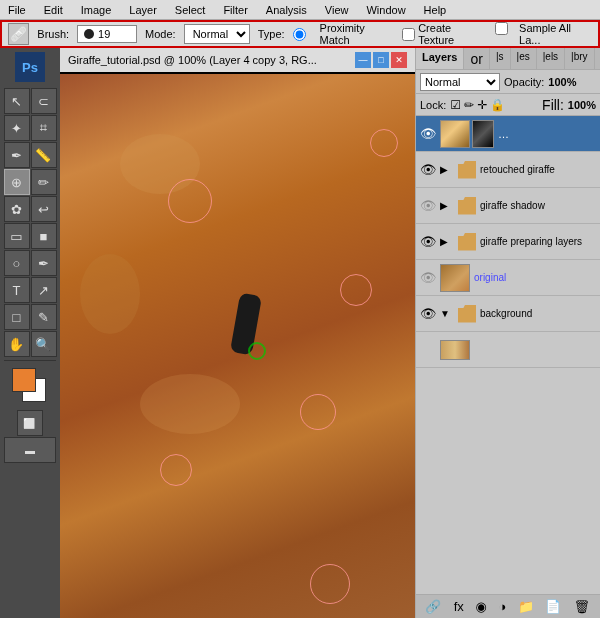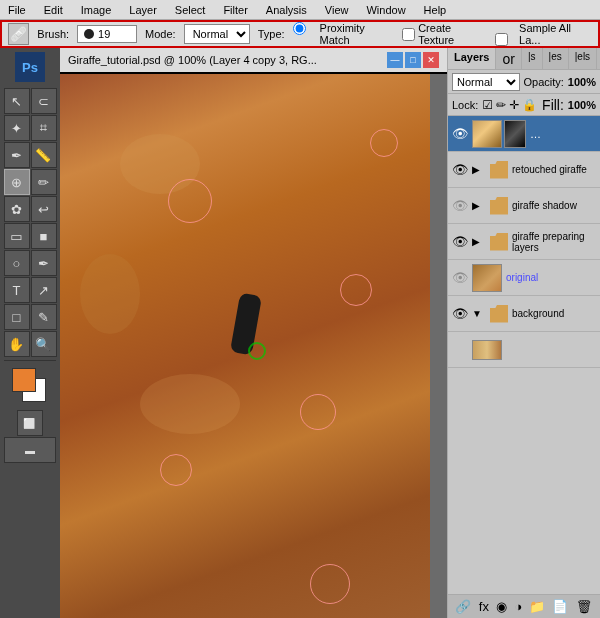--- a/index.html
+++ b/index.html
@@ -44,21 +44,21 @@
     .canvas-image { width: 370px; height: 560px; background: linear-gradient(135deg, #8b4513 0%, #a0522d 20%, #cd853f 40%, #8b6914 60%, #a0522d 80%, #8b4513 100%); position: relative; overflow: hidden; }
     
     .canvas-image::before { content: ''; position: absolute; inset: 0; background: radial-gradient(ellipse at 30% 20%, rgba(180,100,40,0.3) 0%, transparent 50%), radial-gradient(ellipse at 70% 60%, rgba(100,50,10,0.4) 0%, transparent 40%), radial-gradient(ellipse at 50% 80%, rgba(160,80,20,0.3) 0%, transparent 50%); }
     
     .heal-circle { position: absolute; border: 1.5px solid rgba(255,150,150,0.8); border-radius: 50%; background: transparent; pointer-events: none; }
     .heal-cursor { position: absolute; border: 2px solid rgba(0,200,0,0.7); border-radius: 50%; width: 18px; height: 18px; pointer-events: none; }
     
     .dark-shape { position: absolute; width: 22px; height: 60px; background: #1a1a1a; border-radius: 8px; transform: rotate(10deg); }
 
     
-    .layers-panel { width: 153px; background: #c8c8c8; border-left: 1px solid #aaa; display: flex; flex-direction: column; flex-shrink: 0; }
+    .layers-panel { width: 185px; background: #c8c8c8; border-left: 1px solid #aaa; display: flex; flex-direction: column; flex-shrink: 0; }
     .layers-tabs { display: flex; background: #b8b8b8; border-bottom: 1px solid #aaa; height: 22px; }
     .layers-tab { padding: 3px 6px; font-size: 11px; cursor: pointer; border-right: 1px solid #aaa; }
     .layers-tab.active { background: #c8c8c8; font-weight: bold; }
     .layers-controls-row { display: flex; align-items: center; padding: 2px 4px; gap: 4px; background: #c8c8c8; border-bottom: 1px solid #aaa; height: 24px; }
     .blend-select { border: 1px solid #888; background: white; font-size: 11px; height: 18px; width: 80px; }
     .opacity-label { font-size: 11px; }
     .opacity-value { font-size: 11px; font-weight: bold; }
     .lock-row { display: flex; align-items: center; padding: 2px 4px; gap: 4px; background: #c8c8c8; border-bottom: 1px solid #aaa; height: 22px; }
     .lock-label { font-size: 11px; }
     .lock-icons { display: flex; gap: 3px; }
@@ -111,29 +111,29 @@
   <span class="options-label">Brush:</span>
   <div class="brush-preview">
     <div class="brush-circle"></div>
     <span class="brush-size">19</span>
   </div>
   <span class="options-label">Mode:</span>
   <select class="mode-select">
     <option>Normal</option>
   </select>
   <span class="options-label">Type:</span>
-  <label style="display:flex;align-items:flex-start;gap:14px;font-size:11px;">
+  <label style="display:flex;align-items:center;gap:14px;font-size:11px;">
     <input type="radio" name="type" checked="" style="">
     <span>Proximity Match</span>
   </label>
   <label style="display:flex;align-items:center;gap:3px;font-size:11px;">
     <input type="checkbox" style="">
     <span>Create Texture</span>
   </label>
-  <label style="display:flex;align-items:flex-end;gap:11px;font-size:11px;">
+  <label style="display:flex;align-items:flex-start;gap:11px;font-size:11px;">
     <input type="checkbox" style="">
     <span>Sample All La...</span>
   </label>
 </div>
 
 <div class="main-area">
 
   <div class="toolbox">
     <div class="ps-logo">Ps</div>
     <div style="height:4px;"></div>

